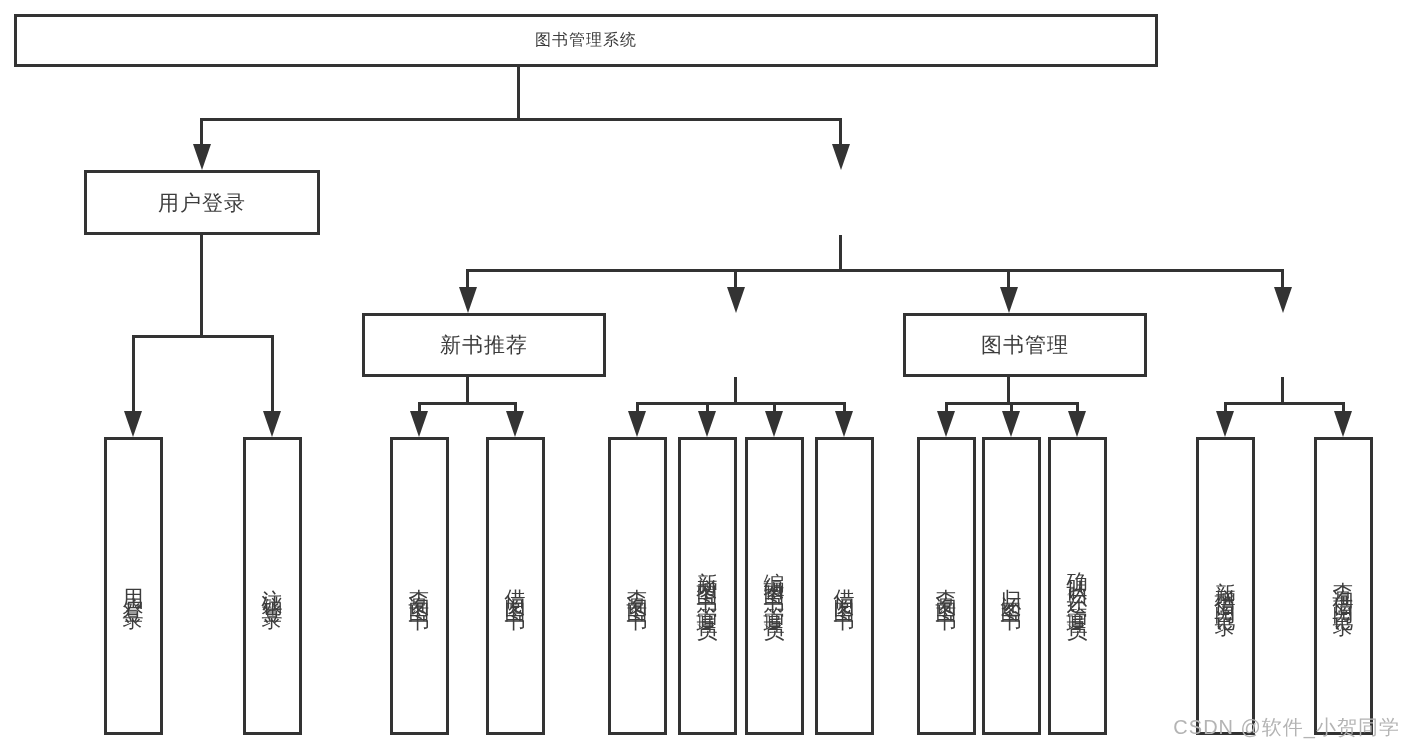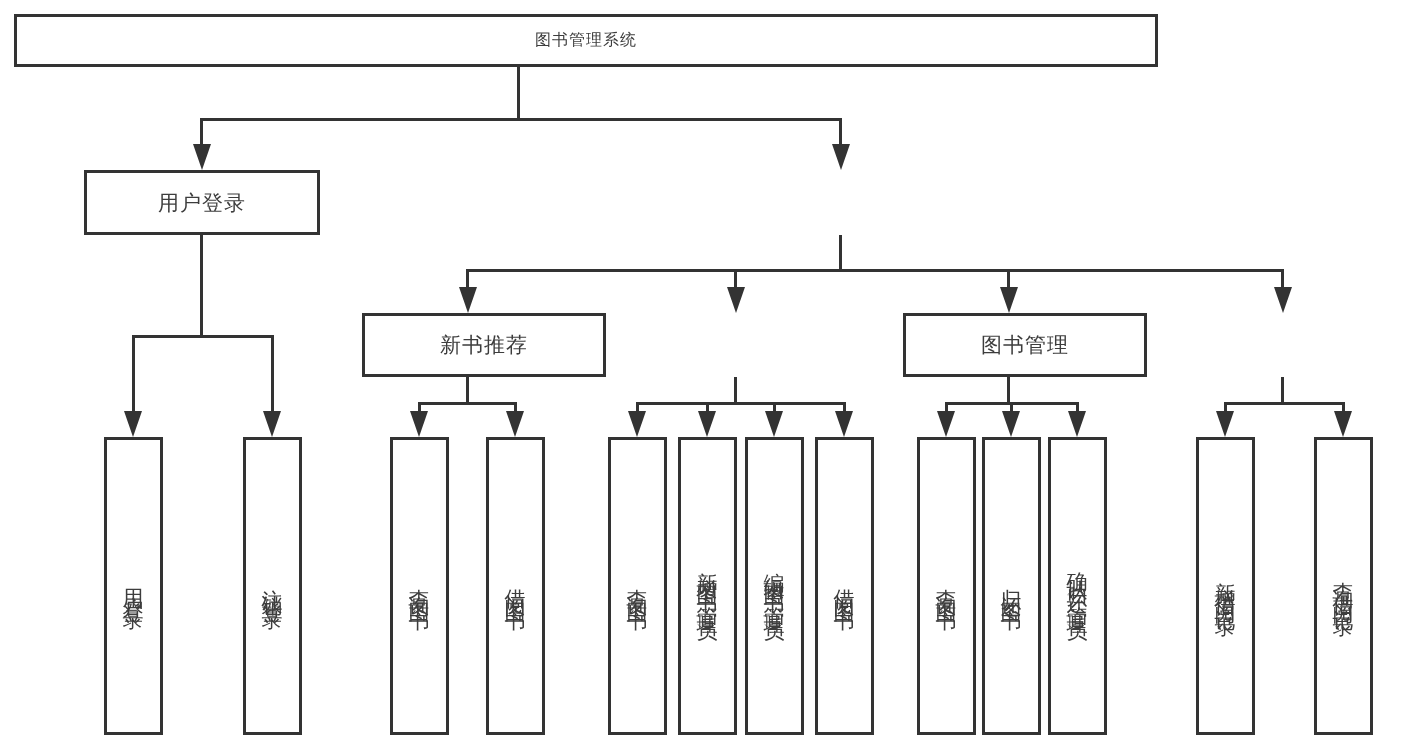--- a/index.html
+++ b/index.html
@@ -170,14 +170,15 @@
     <span class="vtext">确认归还（管理员）</span>
   </div>
 
   <div class="box leaf" style="left:1196px">
     <span class="vtext">新增借阅记录</span>
   </div>
   <div class="box leaf" style="left:1314px">
     <span class="vtext">查询借阅记录</span>
   </div>
 
+  <div class="watermark">CSDN @软件_小贺同学</div>
 
 </div>
 
 </body></html>

